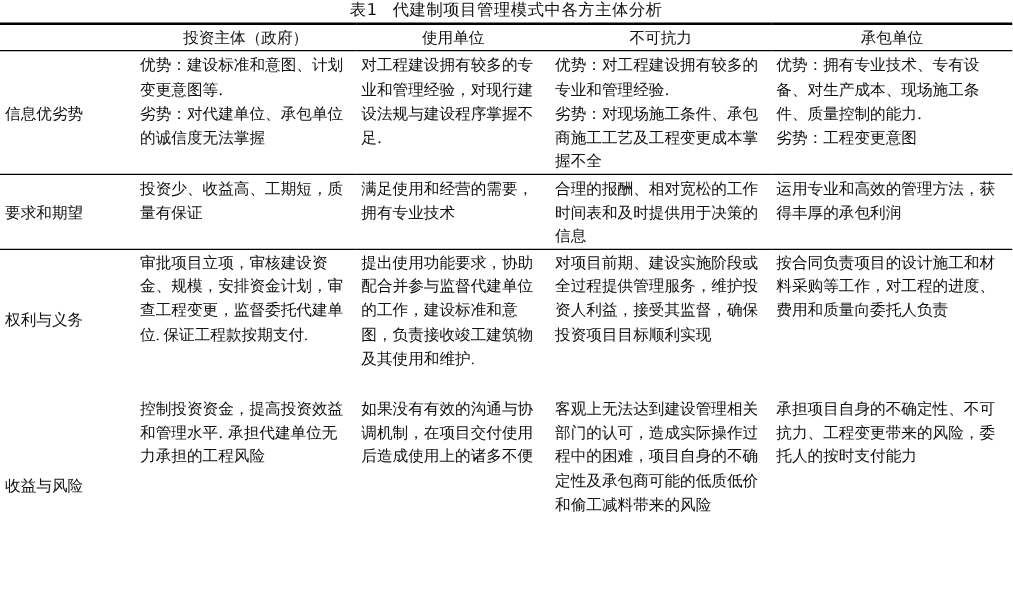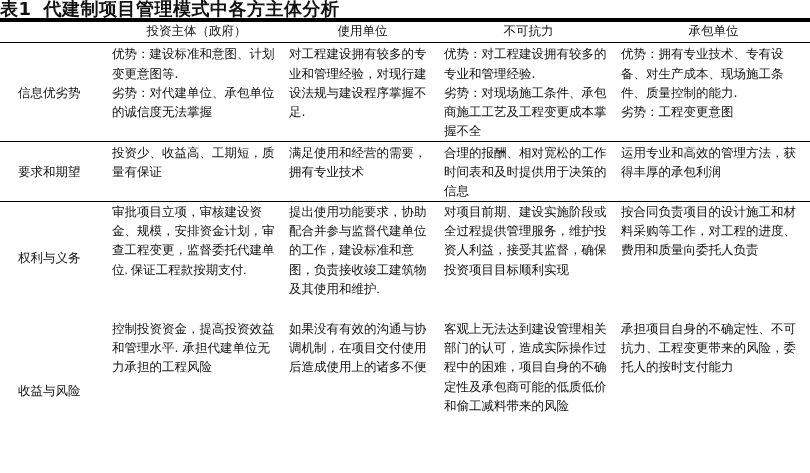--- a/index.html
+++ b/index.html
@@ -1,29 +1,29 @@
 <!DOCTYPE html>
 <html><head>
 <meta charset="utf-8">
 <style>
   html, body { margin: 0; padding: 0; background: #ffffff; }
   body { width: 810px; height: 473px; overflow: hidden; position: relative;
          font-family: "DejaVu Serif", "Liberation Serif", serif; color: #111; }
-  .title { position: absolute; top: 1px; left: 0; width: 810px; 
-           font-family: "DejaVu Sans", "Liberation Sans", sans-serif; font-weight: bold;
-           font-size: 18px; line-height: 16px; letter-spacing: 0.5px; }
+  .title { position: absolute; top: 1px; left: 0; width: 810px; text-align: center;
+           font-family: "DejaVu Sans", "Liberation Sans", sans-serif; font-weight: normal;
+           font-size: 13px; line-height: 16px; letter-spacing: 0.5px; }
   .title .num { margin-right: 12px; }
   table { position: absolute; top: 18px; left: 0; width: 810px; border-collapse: collapse;
           table-layout: fixed; font-size: 12.5px; line-height: 19.3px; }
   col.c0 { width: 108px; } col.c1 { width: 177px; } col.c2 { width: 155px; }
   col.c3 { width: 177px; } col.c4 { width: 193px; }
-  thead tr { border-top: 4px solid #000000; border-bottom: 1px solid #000; font-family: Liberation Serif, serif; }
+  thead tr { border-top: 2px solid #000000; border-bottom: 1px solid #000; }
   thead th { font-weight: normal; text-align: center; padding: 0 0 1px 0; height: 19px; }
   tbody td { vertical-align: top; padding: 1px 6px 0 4px; }
-  tbody td.rowhead { vertical-align: middle; text-align: left; padding-left: 18px; }
+  tbody td.rowhead { vertical-align: middle; text-align: left; padding-left: 4px; }
   tr.r1 td { height: 96px; }
   tr.r2 td { height: 58px; }
   tr.r3 td { height: 112px; font-family: Liberation Serif, serif; }
   tr.r4 td { height: 142px; }
   tr.r1, tr.r2 { border-bottom: 1px solid #000; }
   tr.r4 { border-bottom: 2px solid #000; }
   tr.r4 td.rowhead { vertical-align: top; padding-top: 66px; }
   tr.r4 td.cell { padding-top: 4px; }
   .cell span { display: block; }
 </style>

